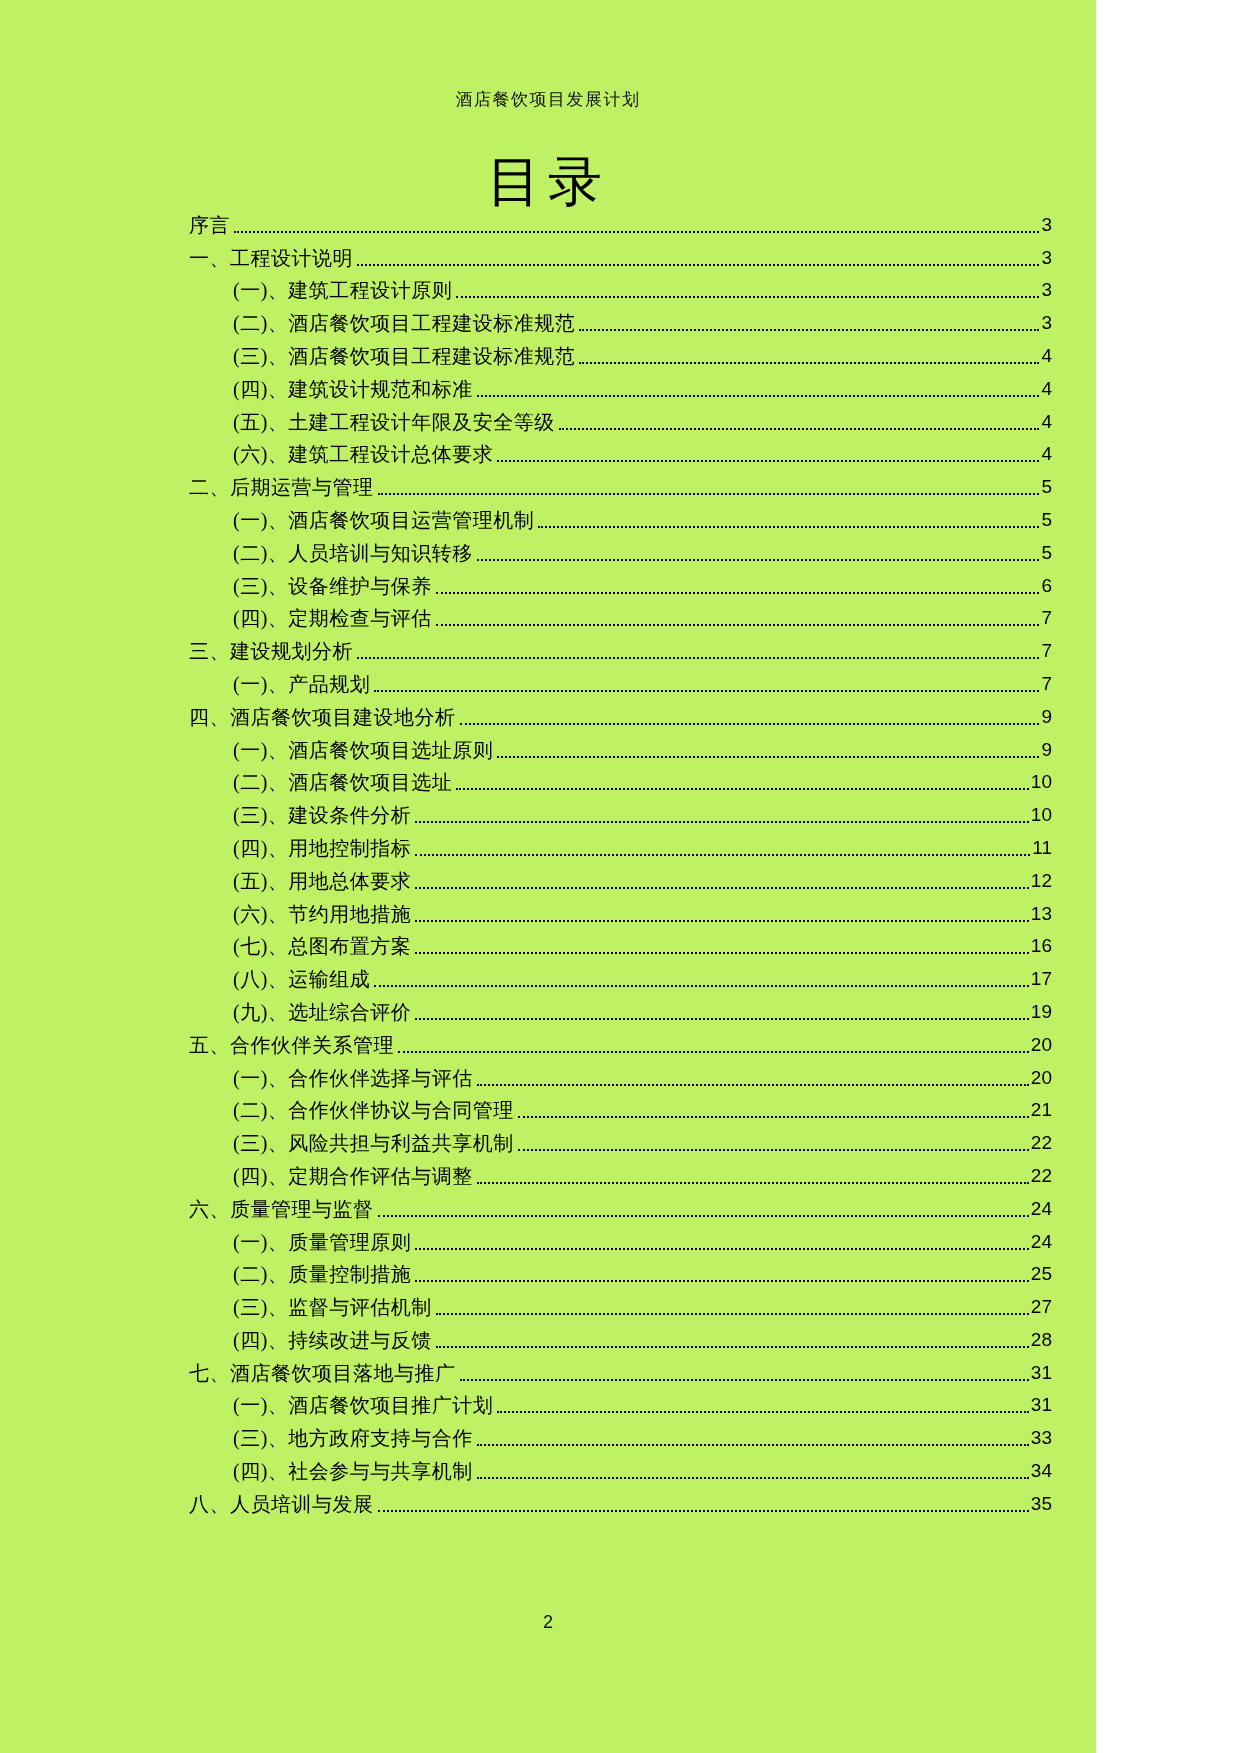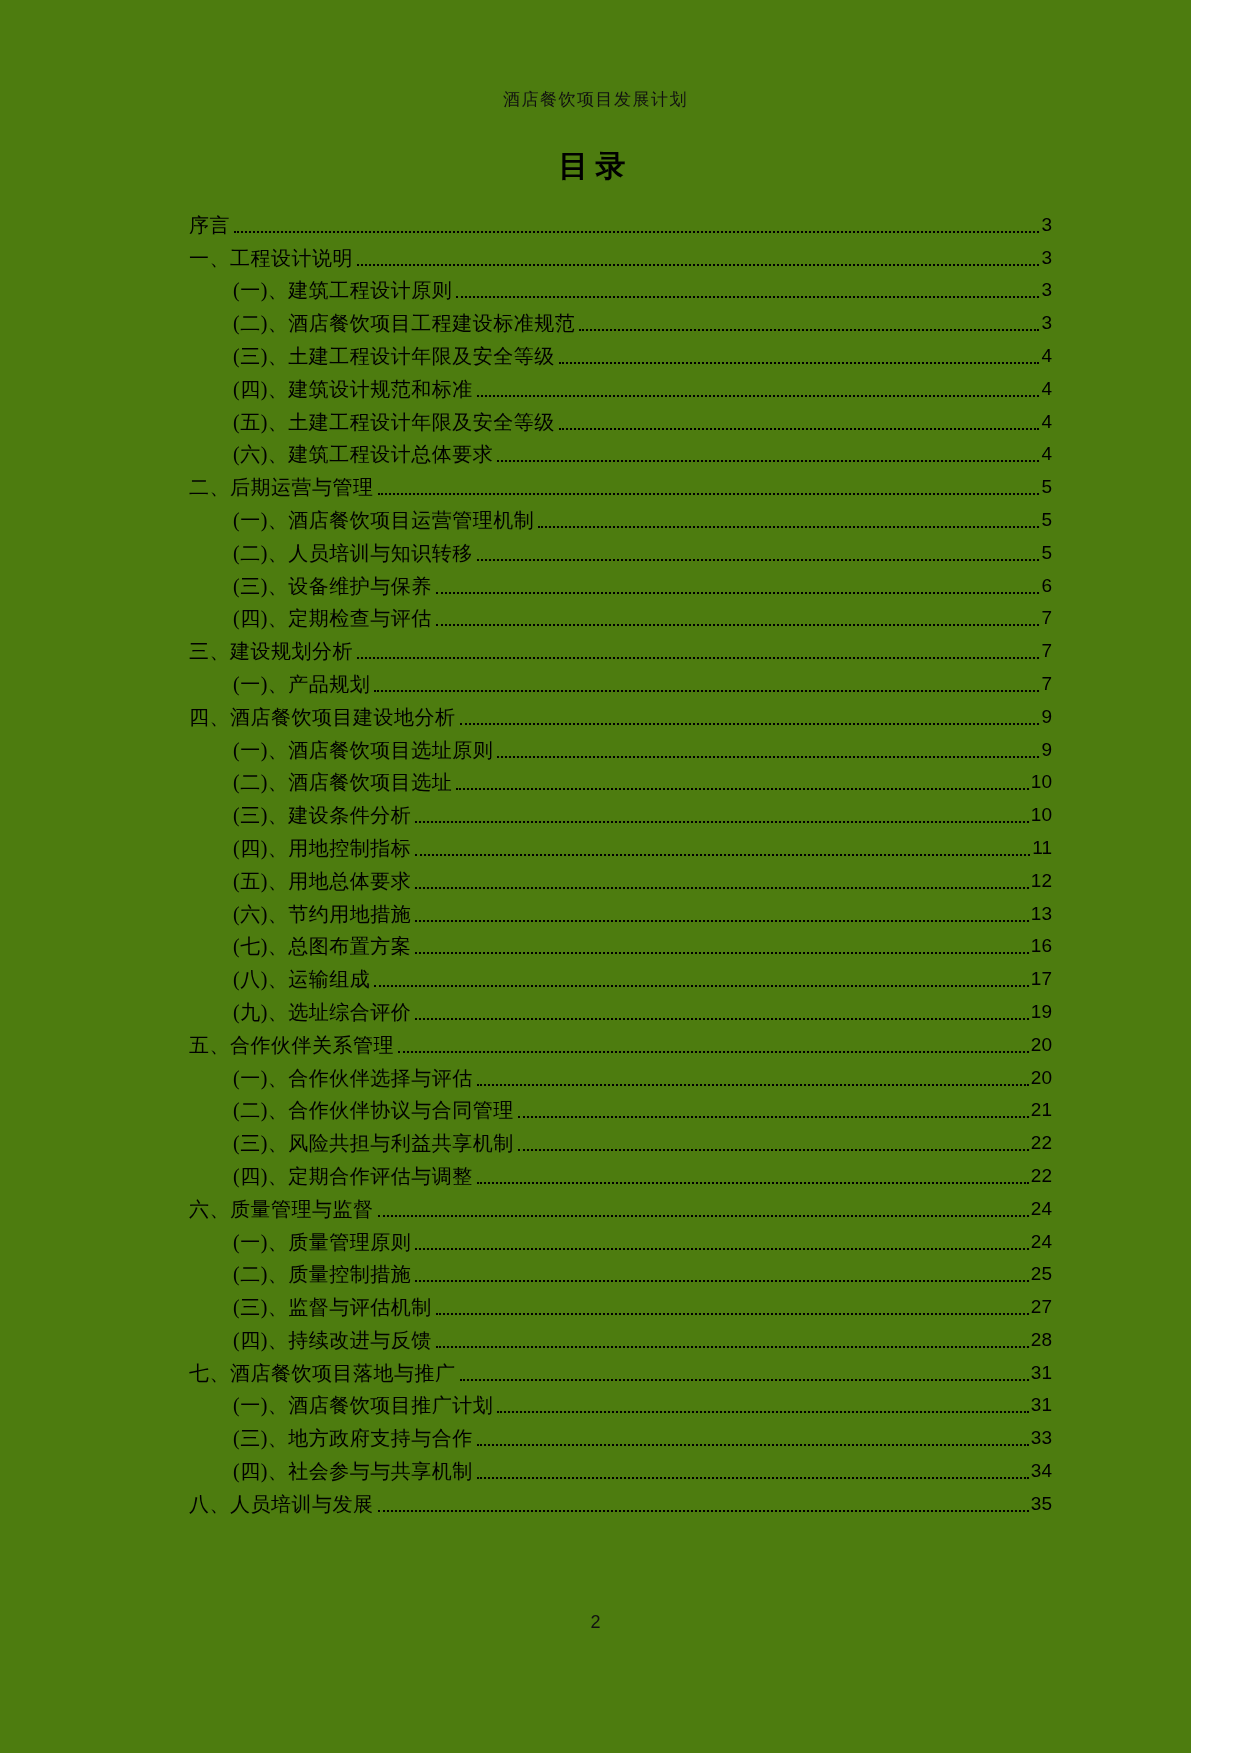--- a/index.html
+++ b/index.html
@@ -2,23 +2,23 @@
 <html><head>
 <meta charset="utf-8">
 <style>
   html, body {
     margin: 0;
     padding: 0;
     background: #ffffff;
   }
   .page {
     position: relative;
-    width: 1191px;
+    width: 1096px;
     height: 1753px;
-    background: #4d7c0f;
+    background: #bef264;
     color: #000000;
     font-family: "Liberation Serif", "DejaVu Serif", serif;
     overflow: hidden;
   }
   .doc-header {
     position: absolute;
     top: 88px;
     left: 0;
     right: 0;
     text-align: center;
@@ -26,22 +26,22 @@
     letter-spacing: 1.5px;
     color: #111111;
   }
   .toc-title {
     position: absolute;
     top: 146px;
     left: 0;
     right: 0;
     margin: 0;
     text-align: center;
-    font-size: 30px;
-    font-weight: 700;
+    font-size: 54px;
+    font-weight: 400;
     letter-spacing: 7px;
     color: #000000;
   }
   .toc-list {
     position: absolute;
     top: 207px;
     left: 189px;
     width: 863px;
   }
   .toc-row {
@@ -107,21 +107,21 @@
         <span class="toc-label">(一)、建筑工程设计原则</span>
         <span class="toc-leader"></span>
         <span class="toc-page">3</span>
       </div>
       <div class="toc-row lvl2">
         <span class="toc-label">(二)、酒店餐饮项目工程建设标准规范</span>
         <span class="toc-leader"></span>
         <span class="toc-page">3</span>
       </div>
       <div class="toc-row lvl2">
-        <span class="toc-label">(三)、土建工程设计年限及安全等级</span>
+        <span class="toc-label">(三)、酒店餐饮项目工程建设标准规范</span>
         <span class="toc-leader"></span>
         <span class="toc-page">4</span>
       </div>
       <div class="toc-row lvl2">
         <span class="toc-label">(四)、建筑设计规范和标准</span>
         <span class="toc-leader"></span>
         <span class="toc-page">4</span>
       </div>
       <div class="toc-row lvl2">
         <span class="toc-label">(五)、土建工程设计年限及安全等级</span>

